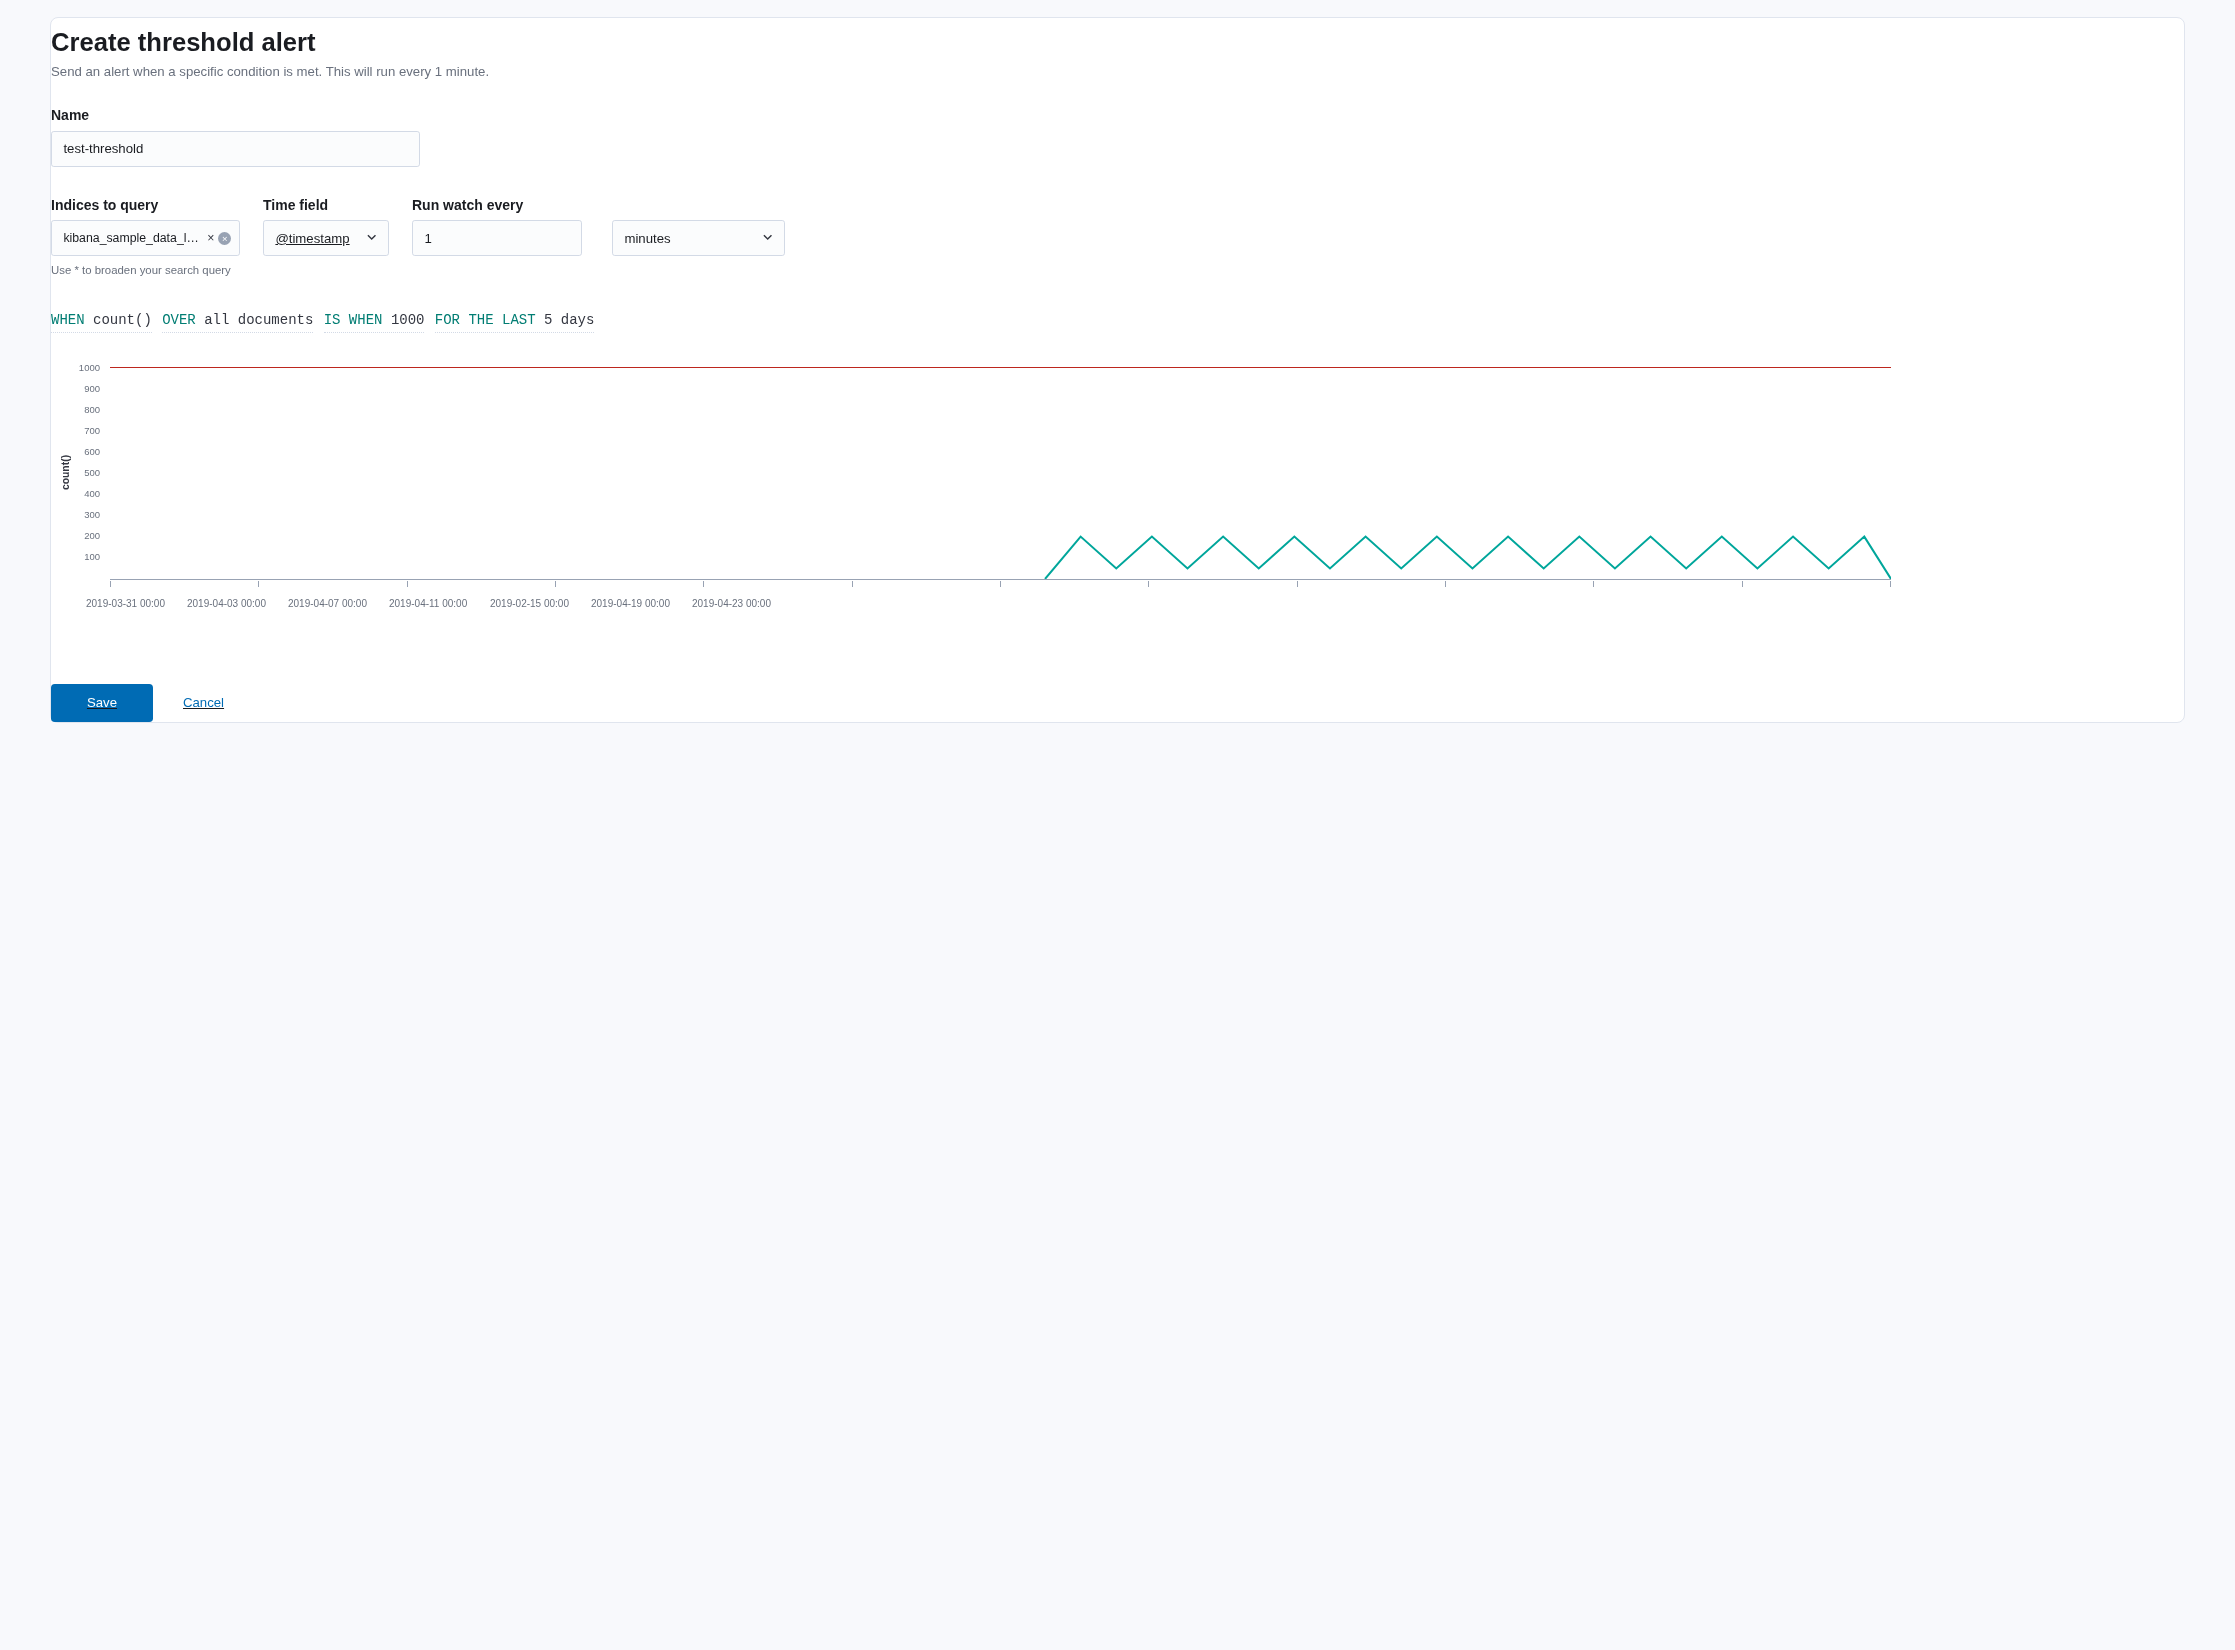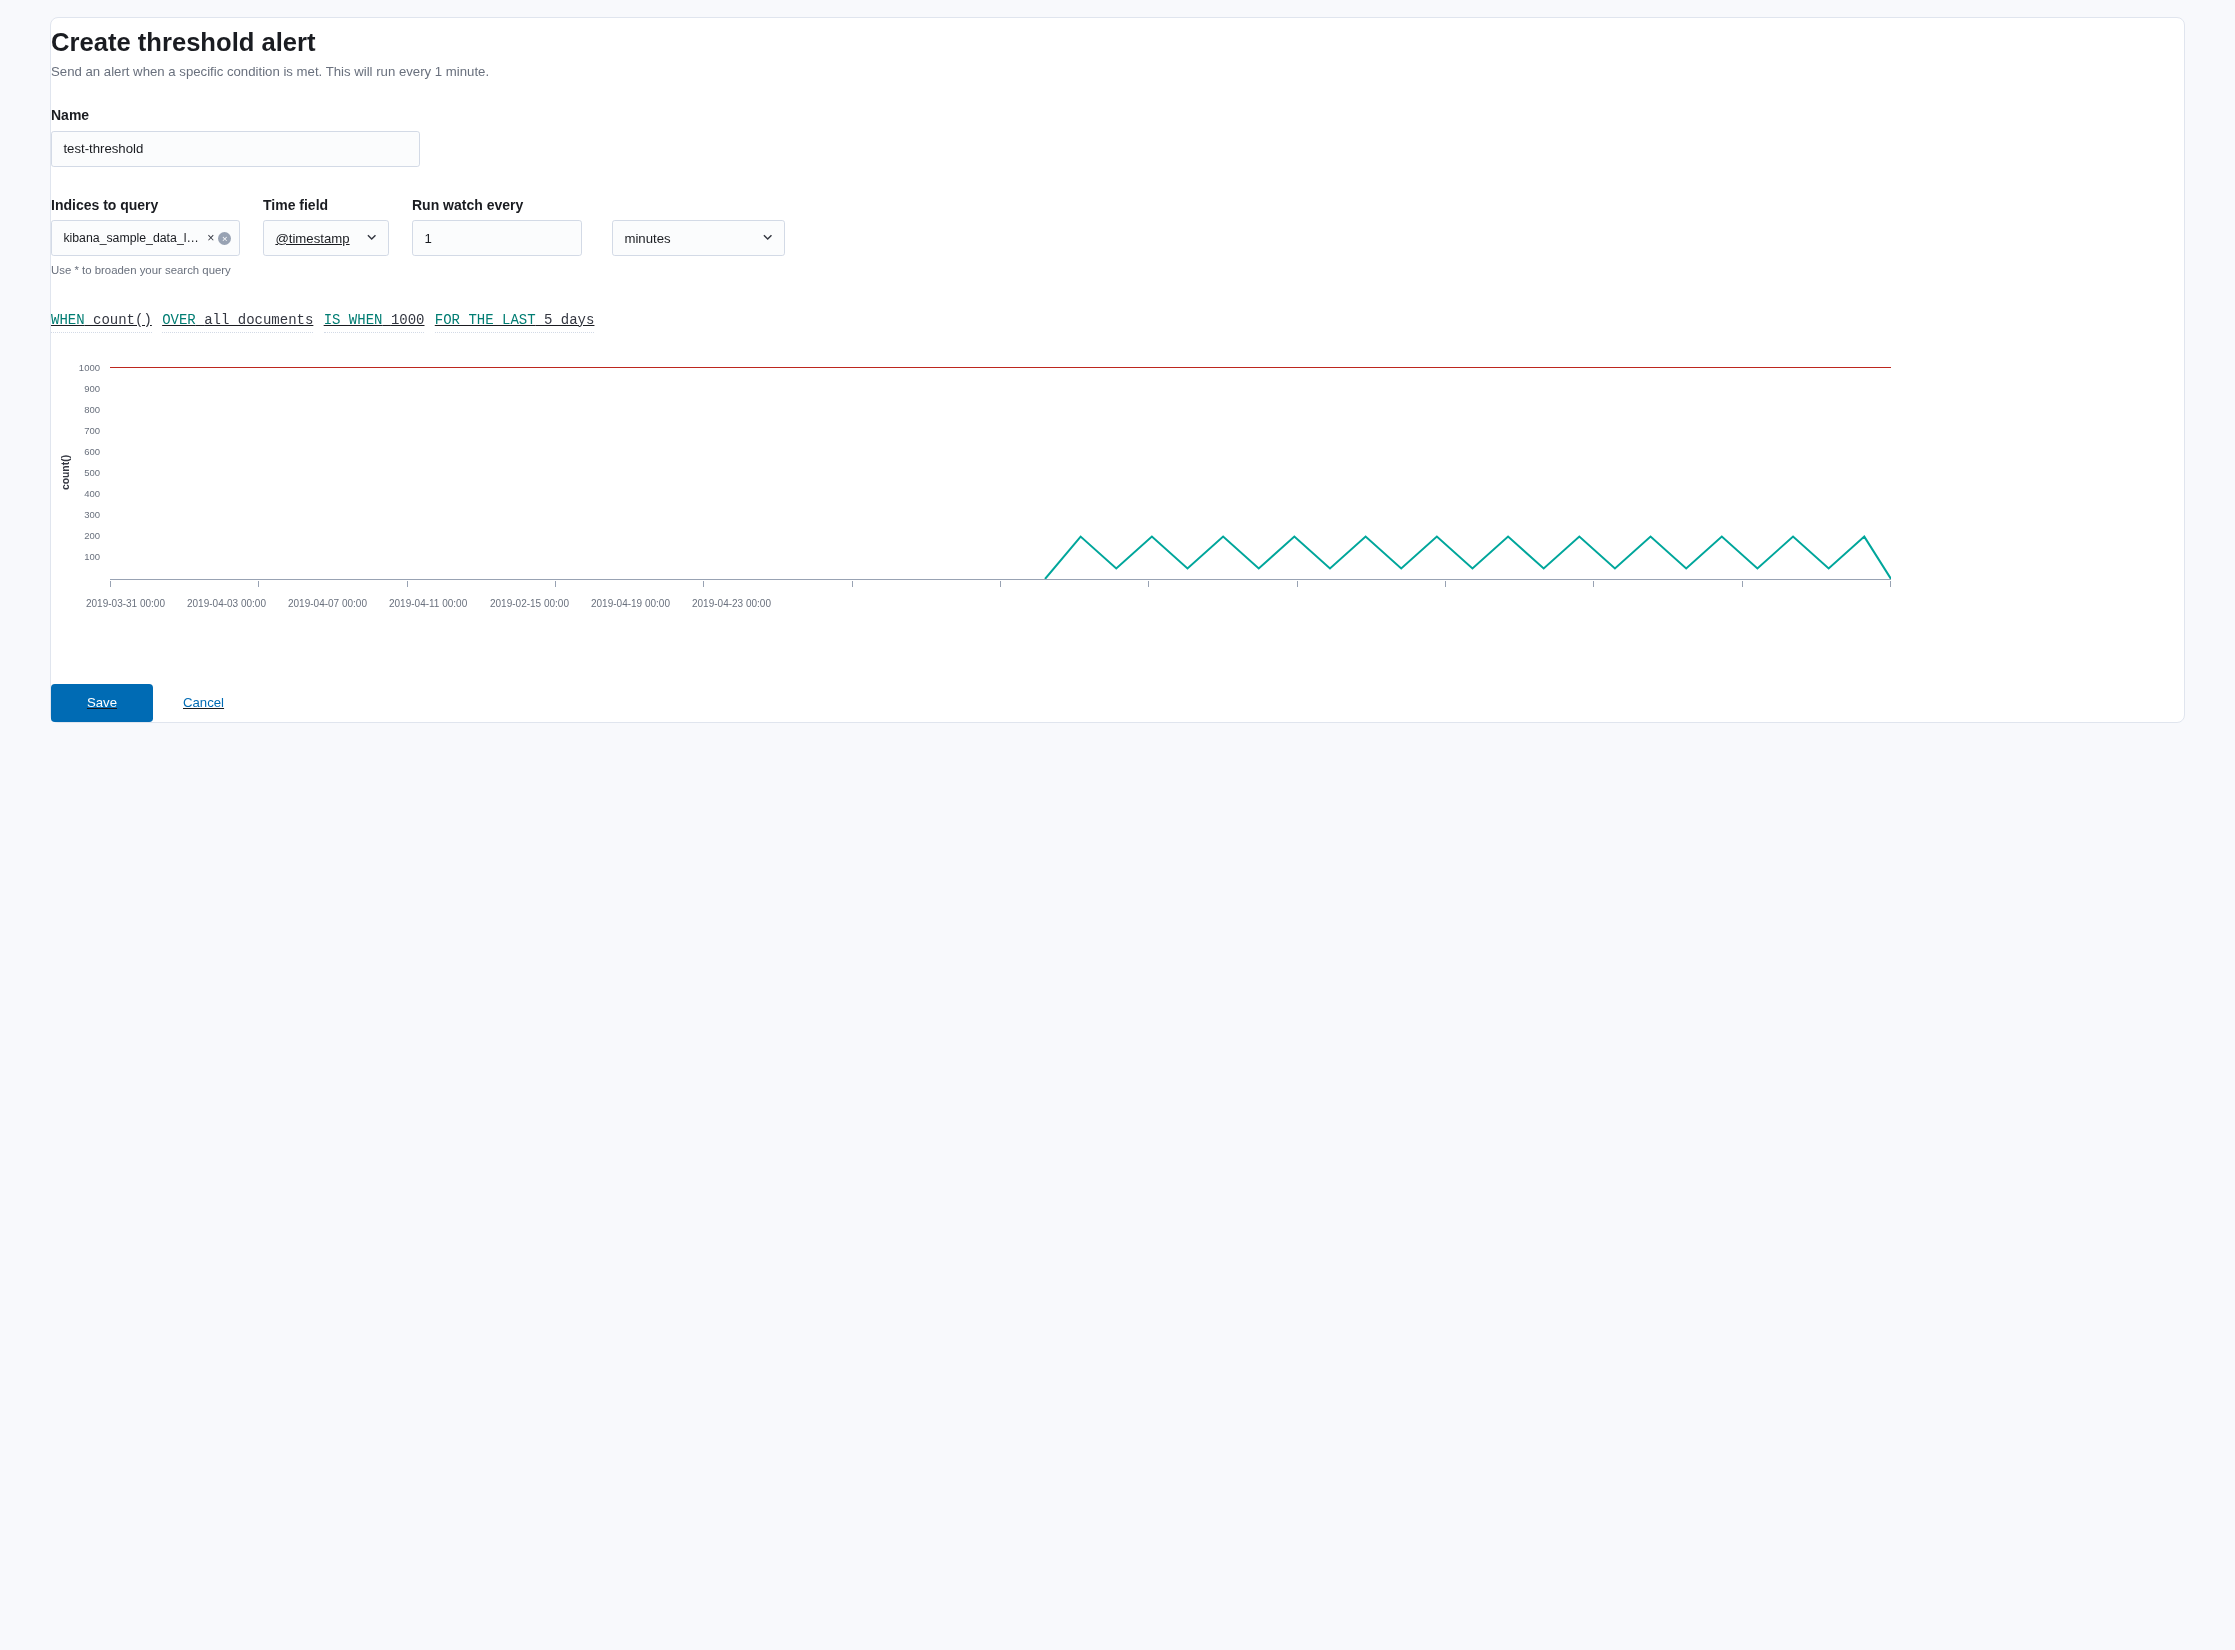--- a/index.html
+++ b/index.html
@@ -107,21 +107,20 @@
       font-family: var(--mono);
       font-size: 14px;
       margin-top: 36px;
       margin-bottom: 30px;
     }
     .expr-seg {
       display: inline-block;
       border-bottom: 0.9px dotted var(--border);
       padding-bottom: 3.8px;
       margin-right: 1.9px;
-      text-decoration: underline;
     }
     .kw { color: var(--teal); }
     .val { color: #343741; }
 
     
     .chart-wrap {
       position: relative;
       margin-top: 9.5px;
       margin-bottom: 47px;
       height: 274px;

